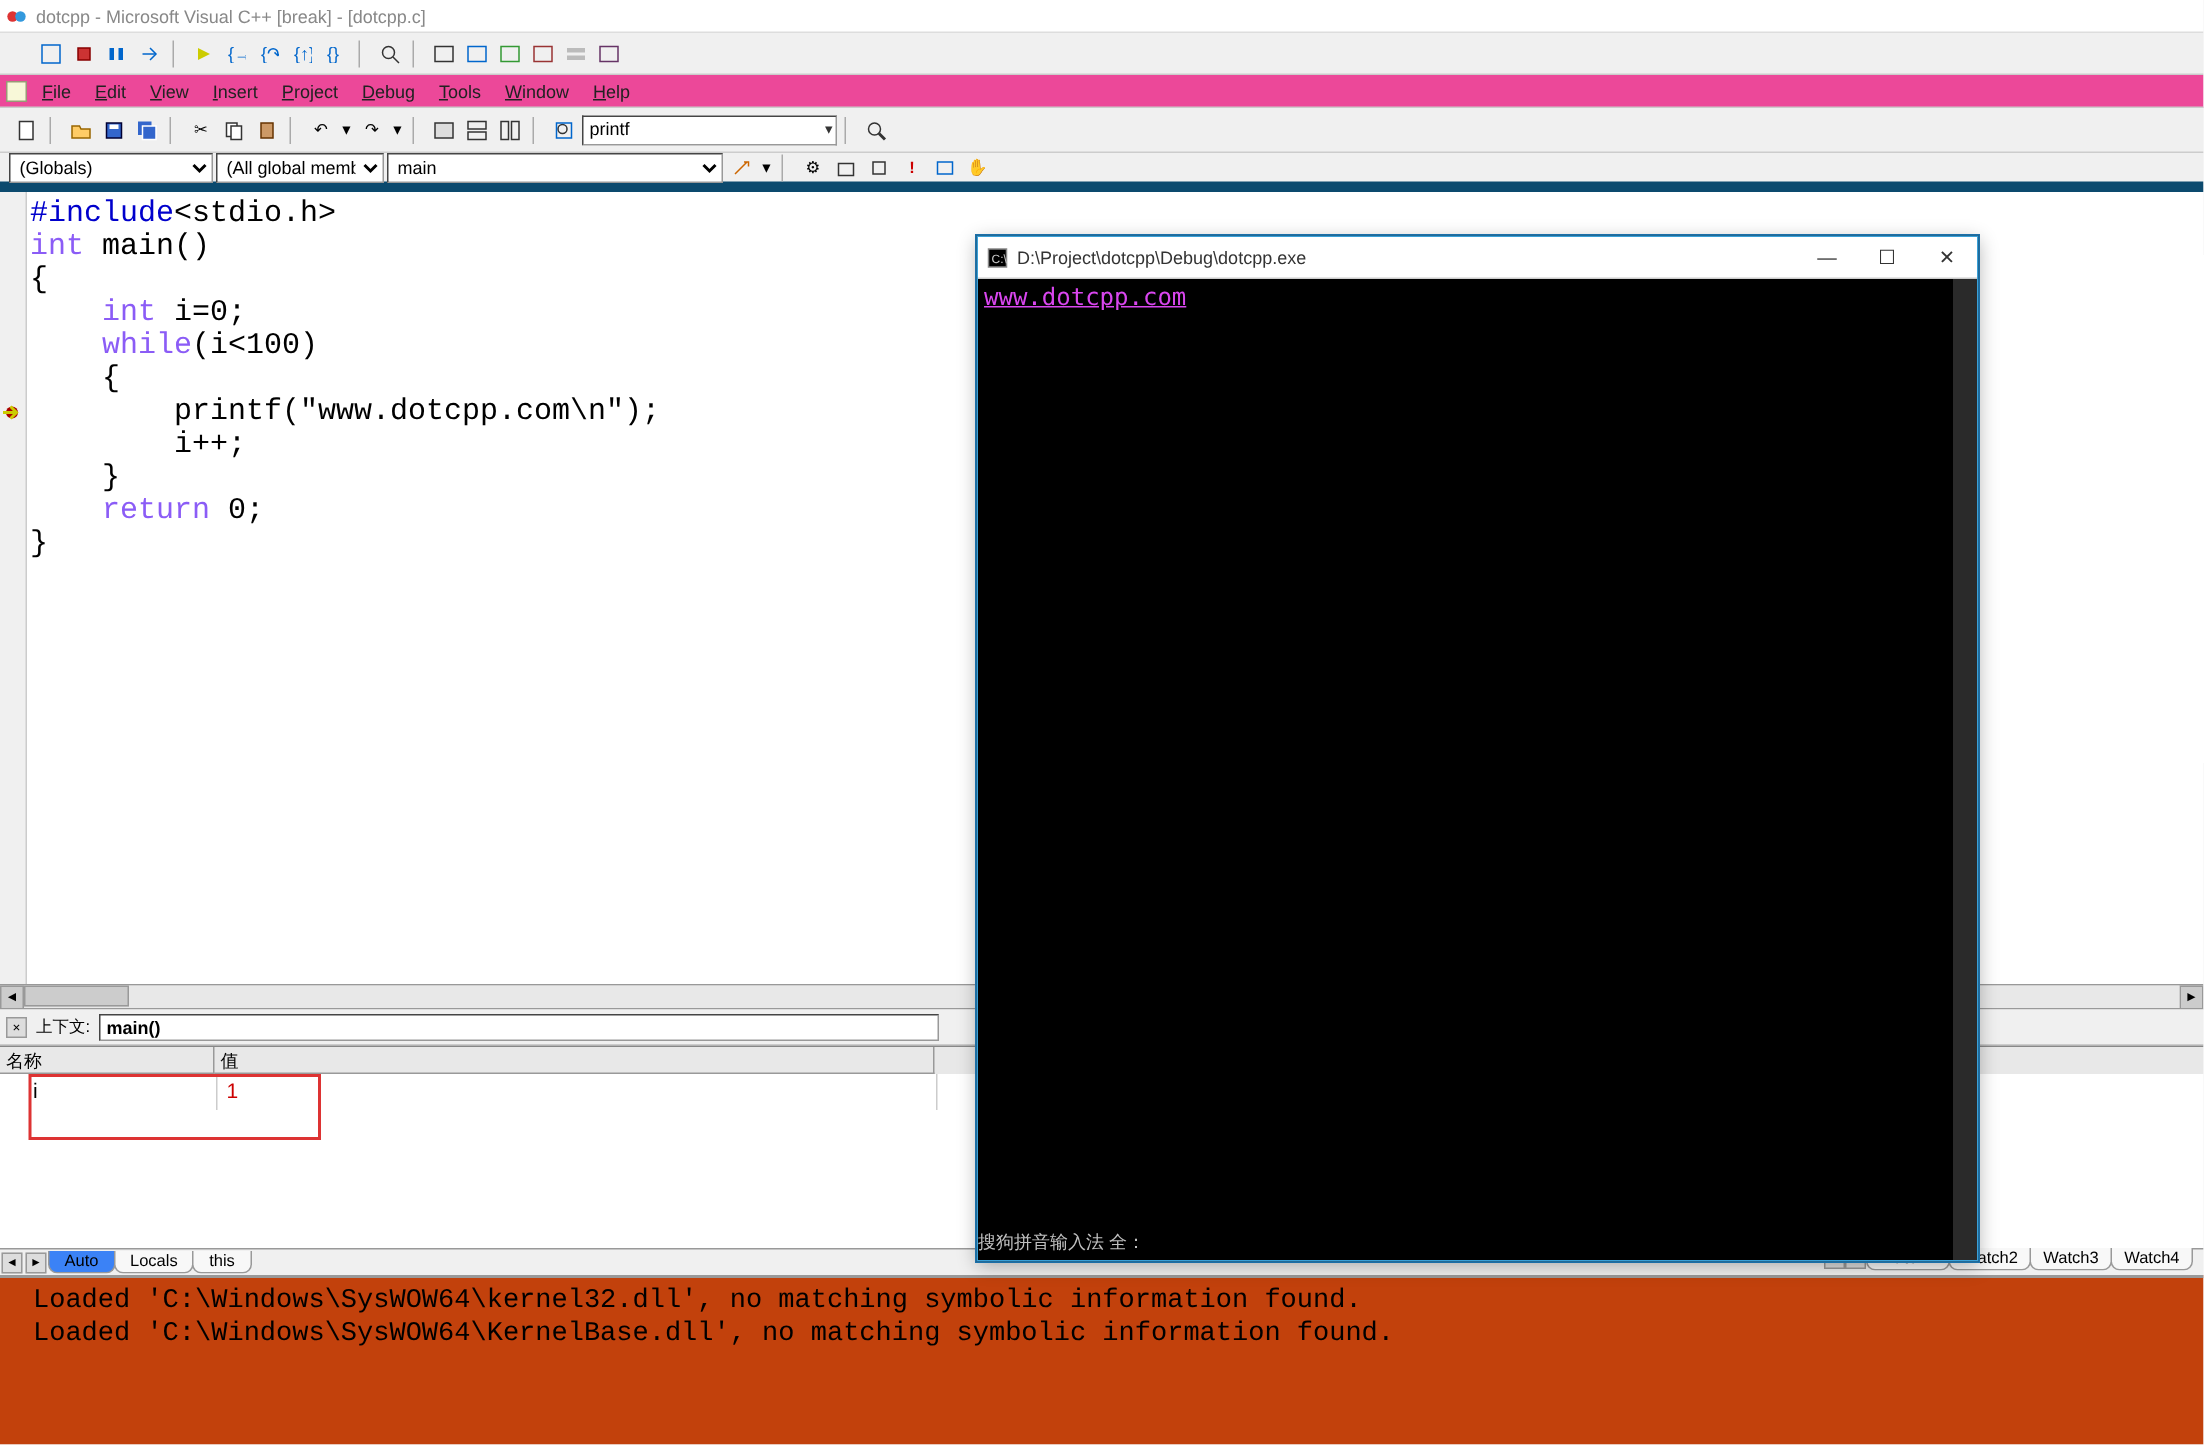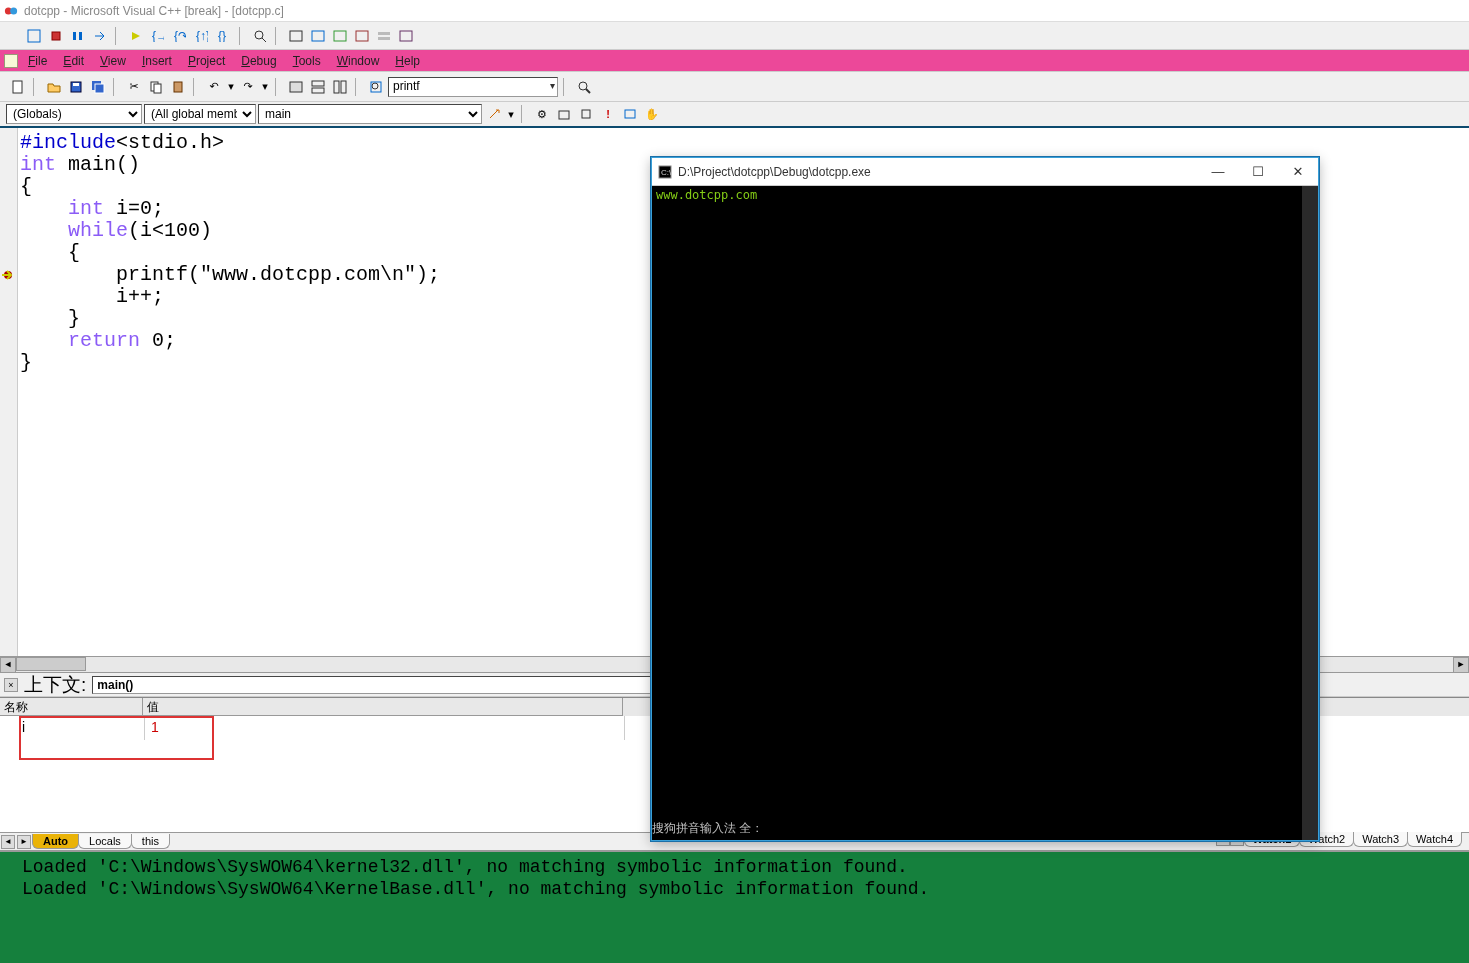--- a/index.html
+++ b/index.html
@@ -77,21 +77,21 @@
 .combo::after {
   content: "▾";
   position: absolute;
   right: 2px; top: 2px;
   font-size: 10px;
   color: #333;
 }
 .toolbar3 {
   height: 26px;
   background: #f0f0f0;
-  border-bottom: 2px solid #0c4a6e;
+  border-bottom: 7px solid #0c4a6e;
   display: flex;
   align-items: center;
   padding-left: 6px;
   gap: 2px;
 }
 .select3 {
   height: 20px;
   background: #fff;
   border: 1px inset #999;
   font-size: 12px;
@@ -151,21 +151,21 @@
 }
 .watch-header {
   height: 24px;
   background: #f0f0f0;
   display: flex;
   align-items: center;
   padding-left: 4px;
   gap: 6px;
   border-bottom: 1px solid #ccc;
 }
-.watch-header .lbl { font-size: 19px; color: #000; }
+.watch-header .lbl { font-size: 11px; color: #000; }
 .watch-header .fld {
   flex: 0 0 560px;
   height: 18px;
   background: #fff;
   border: 1px inset #999;
   padding: 1px 4px;
   font-size: 12px;
   font-weight: bold;
 }
 .watch-table {
@@ -205,42 +205,42 @@
 }
 .watch-tabs .arr { width: 14px; height: 14px; border: 1px solid #999; background: #ddd; text-align: center; font-size: 8px; line-height: 12px; margin: 0 1px; }
 .watch-tabs .tab {
   padding: 1px 10px;
   border: 1px solid #999;
   border-top: none;
   background: #f8f8f8;
   border-radius: 0 0 6px 6px;
   margin-right: -1px;
 }
-.watch-tabs .tab.active { background: #eab308; font-weight: bold; }
+.watch-tabs .tab.active { background: #3b82f6; font-weight: normal; }
 .watch-tabs-right {
   position: absolute;
   right: 8px; top: 832px;
   font-size: 11px;
   display: flex;
   gap: 0;
 }
 .watch-tabs-right .tab {
   padding: 1px 8px;
   border: 1px solid #999;
   border-top: none;
   background: #f8f8f8;
   border-radius: 0 0 6px 6px;
   margin-right: -1px;
 }
 .output-pane {
   position: absolute;
   left: 0; top: 850px;
   width: 1469px;
   height: 113px;
-  background: #15803d;
+  background: #c2410c;
   border-top: 2px solid #999;
   overflow: hidden;
 }
 .output-text {
   font-family: "Courier New", monospace;
   font-size: 18px;
   padding: 4px 22px;
   white-space: pre;
   line-height: 22px;
 }
@@ -262,25 +262,26 @@
   padding-left: 6px;
   font-size: 12px;
   color: #333;
   border-bottom: 1px solid #ccc;
 }
 .console-title .cicon { width: 14px; height: 14px; margin-right: 6px; }
 .console-title .wbtns { margin-left: auto; display: flex; }
 .console-title .wbtn { width: 40px; height: 26px; display: flex; align-items: center; justify-content: center; font-size: 13px; }
 .console-body {
   padding: 2px 4px;
-  color: #84cc16;
+  color: #d946ef;
   font-family: Consolas, monospace;
-  font-size: 12px;
+  font-size: 16px;
   height: calc(100% - 28px);
   position: relative;
+  text-decoration: underline;
 }
 .console-vscroll {
   position: absolute;
   right: 0; top: 0;
   width: 16px; height: 100%;
   background: #2a2a2a;
 }
 .ime {
   position: absolute;
   left: 652px; top: 820px;

